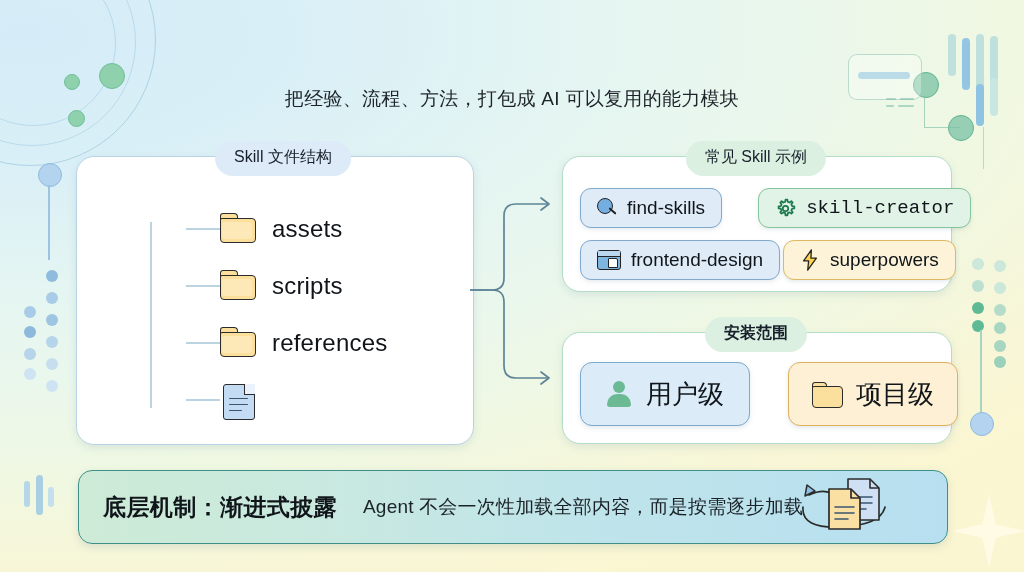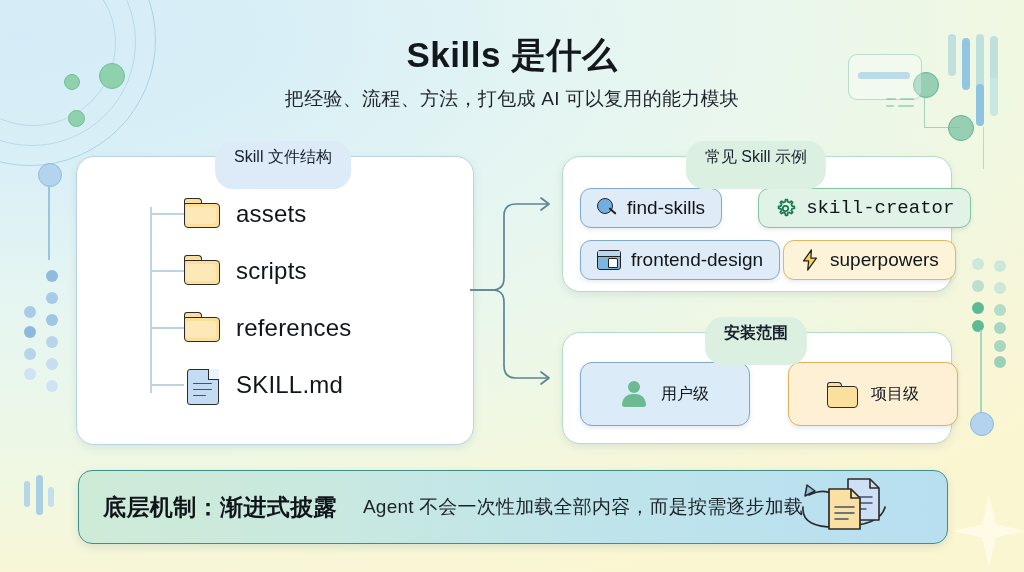--- a/index.html
+++ b/index.html
@@ -46,28 +46,28 @@
 
   
   .card{
     position:absolute;background:#ffffff;border-radius:18px;
     box-shadow:0 3px 9px rgba(80,115,140,.13);
   }
   .card.blue{border:1.6px solid #b9d3e6;}
   .card.green{border:1.6px solid #b3ddc6;}
   .badge{
     position:absolute;transform:translateX(-50%);
-    padding:6px 19px 21px;border-radius:18px;font-size:16px;
+    padding:6px 19px 8px;border-radius:18px;font-size:16px;
     white-space:nowrap;z-index:6;
   }
   .badge.blue{background:#dcebf7;color:#17202a;}
   .badge.green{background:#dcf0e2;color:#17202a;text-align:right;}
 
   
-  .tree{position:absolute;left:150px;top:185px;}
+  .tree{position:absolute;left:150px;top:200px;padding-left:36px;}
   .trunk{position:absolute;left:0;top:22px;width:1.6px;height:186px;background:#bcd3e2;}
   .row{position:relative;height:57px;display:flex;align-items:center;}
   .branch{position:absolute;left:0;top:28px;width:34px;height:1.6px;background:#bcd3e2;}
   .row .ico{margin-left:34px;width:38px;height:32px;position:relative;flex:none;}
   .row .lbl{margin-left:14px;font-size:24px;color:#10151a;letter-spacing:.2px;}
 
   .folder{position:relative;width:36px;height:30px;}
   .folder .tab{position:absolute;left:0;top:0;width:16px;height:7px;background:#fcdf9b;border:1.4px solid #2b2b2b;border-bottom:none;border-radius:3px 4px 0 0;}
   .folder .bod{position:absolute;left:0;top:5px;width:34px;height:23px;background:#fcdf9b;border:1.4px solid #2b2b2b;border-radius:2px 4px 4px 4px;}
   .folder .flap{position:absolute;left:2px;top:9px;width:30px;height:17px;background:#fde9b8;border-radius:3px;}
@@ -95,21 +95,21 @@
   .win{position:relative;width:22px;height:18px;flex:none;background:#7fb6e0;border:1.5px solid #222;border-radius:3px;}
   .win .tbar{position:absolute;left:0;top:0;right:0;height:5px;background:#b9d8ef;border-bottom:1.3px solid #222;}
   .win .pg{position:absolute;right:2px;bottom:1px;width:8px;height:8px;background:#fff;border:1.2px solid #222;border-radius:1px 2px 0 0;}
 
   .bolt{width:20px;height:22px;flex:none;}
 
   
   .scoperow{position:absolute;display:flex;gap:18px;}
   .scope{
     display:flex;align-items:center;justify-content:center;gap:14px;
-    width:168px;height:62px;border-radius:12px;font-size:16px;color:#10151a;
+    width:168px;height:62px;border-radius:12px;font-size:26px;color:#10151a;
     box-shadow:0 2px 5px rgba(90,120,145,.16);
   }
   .scope.b{background:#dcebf8;border:1.6px solid #7ea8cc;}
   .scope.y{background:#fdf0d4;border:1.6px solid #ddb25f;margin-left:20px;}
   .person{position:relative;width:26px;height:26px;flex:none;}
   .person .hd{position:absolute;left:7px;top:0;width:12px;height:12px;border-radius:50%;background:#6cba94;}
   .person .bd{position:absolute;left:1px;top:13px;width:24px;height:13px;border-radius:11px 11px 3px 3px;background:#6cba94;}
   .folderO{position:relative;width:30px;height:25px;}
   .folderO .tab{position:absolute;left:0;top:0;width:13px;height:6px;background:#fbdf9c;border:1.5px solid #2b2b2b;border-bottom:none;border-radius:3px 4px 0 0;}
   .folderO .bod{position:absolute;left:0;top:4px;width:29px;height:20px;background:#fbdf9c;border:1.5px solid #2b2b2b;border-radius:2px 4px 4px 4px;}
@@ -194,21 +194,20 @@
     <i style="left:0px;top:62px;background:#5dba95;"></i>
     <i style="left:22px;top:64px;background:#a7d6c2;"></i>
     <i style="left:22px;top:82px;background:#a7d6c2;"></i>
     <i style="left:22px;top:98px;background:#9bd1bb;"></i>
   </div>
 
   <div class="deco vlineG" style="left:980px;top:330px;height:90px;"></div>
   <div class="deco bdot" style="left:970px;top:412px;width:22px;height:22px;"></div>
   <div class="deco sparkle" style="left:952px;top:494px;"></div>
 
-  <div class="title">Skills 是什么</div>
   <div class="subtitle">把经验、流程、方法，打包成 AI 可以复用的能力模块</div>
 
   <div class="card blue" style="left:76px;top:156px;width:396px;height:287px;"></div>
   <div class="badge blue" style="left:283px;top:141px;">Skill 文件结构</div>
 
   <div class="tree">
     <div class="trunk"></div>
 
     <div class="row">
       <div class="branch"></div>
@@ -249,21 +248,20 @@
     <div class="row">
       <div class="branch"></div>
       <div class="ico">
         <div class="doc" style="margin-left:3px;">
           <div class="corner"></div>
           <span style="top:13px;width:19px;"></span>
           <span style="top:19px;width:19px;"></span>
           <span style="top:25px;width:13px;"></span>
         </div>
       </div>
-      <div class="lbl">SKILL.md</div>
     </div>
   </div>
 
   <div class="connector">
     <svg width="100" height="220" viewBox="0 0 100 220" fill="none">
       <path d="M0 110 L22 110 Q34 110 34 98 L34 36 Q34 24 46 24 L78 24" stroke="#5e8496" stroke-width="1.7" fill="none" stroke-linecap="round"></path>
       <path d="M0 110 L22 110 Q34 110 34 122 L34 186 Q34 198 46 198 L78 198" stroke="#5e8496" stroke-width="1.7" fill="none" stroke-linecap="round"></path>
       <path d="M71 18 L79 24 L71 30" stroke="#5e8496" stroke-width="1.7" fill="none" stroke-linecap="round" stroke-linejoin="round"></path>
       <path d="M71 192 L79 198 L71 204" stroke="#5e8496" stroke-width="1.7" fill="none" stroke-linecap="round" stroke-linejoin="round"></path>
     </svg>

